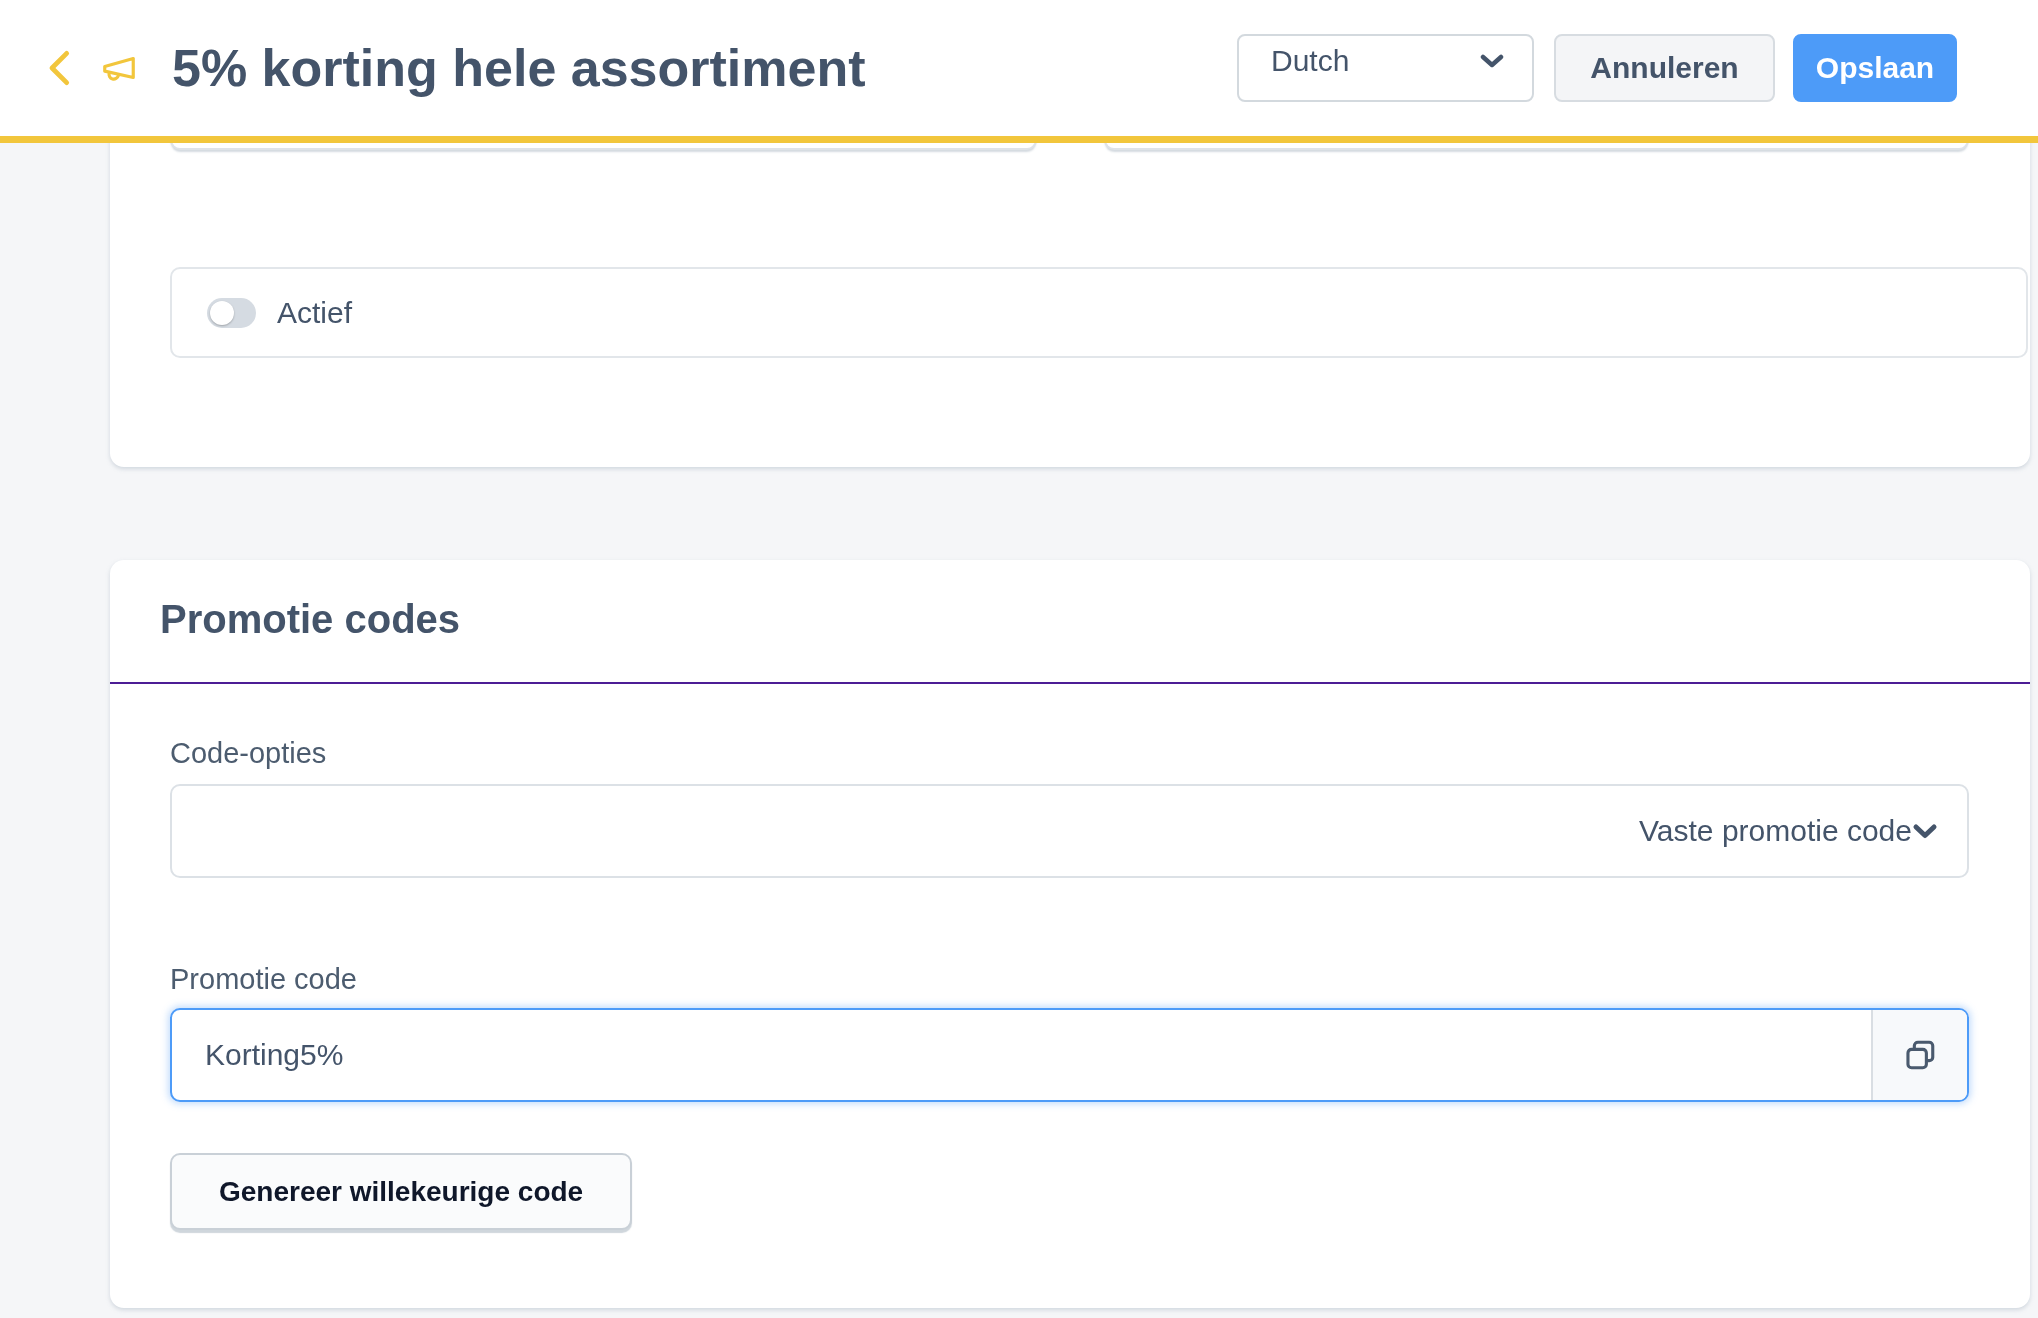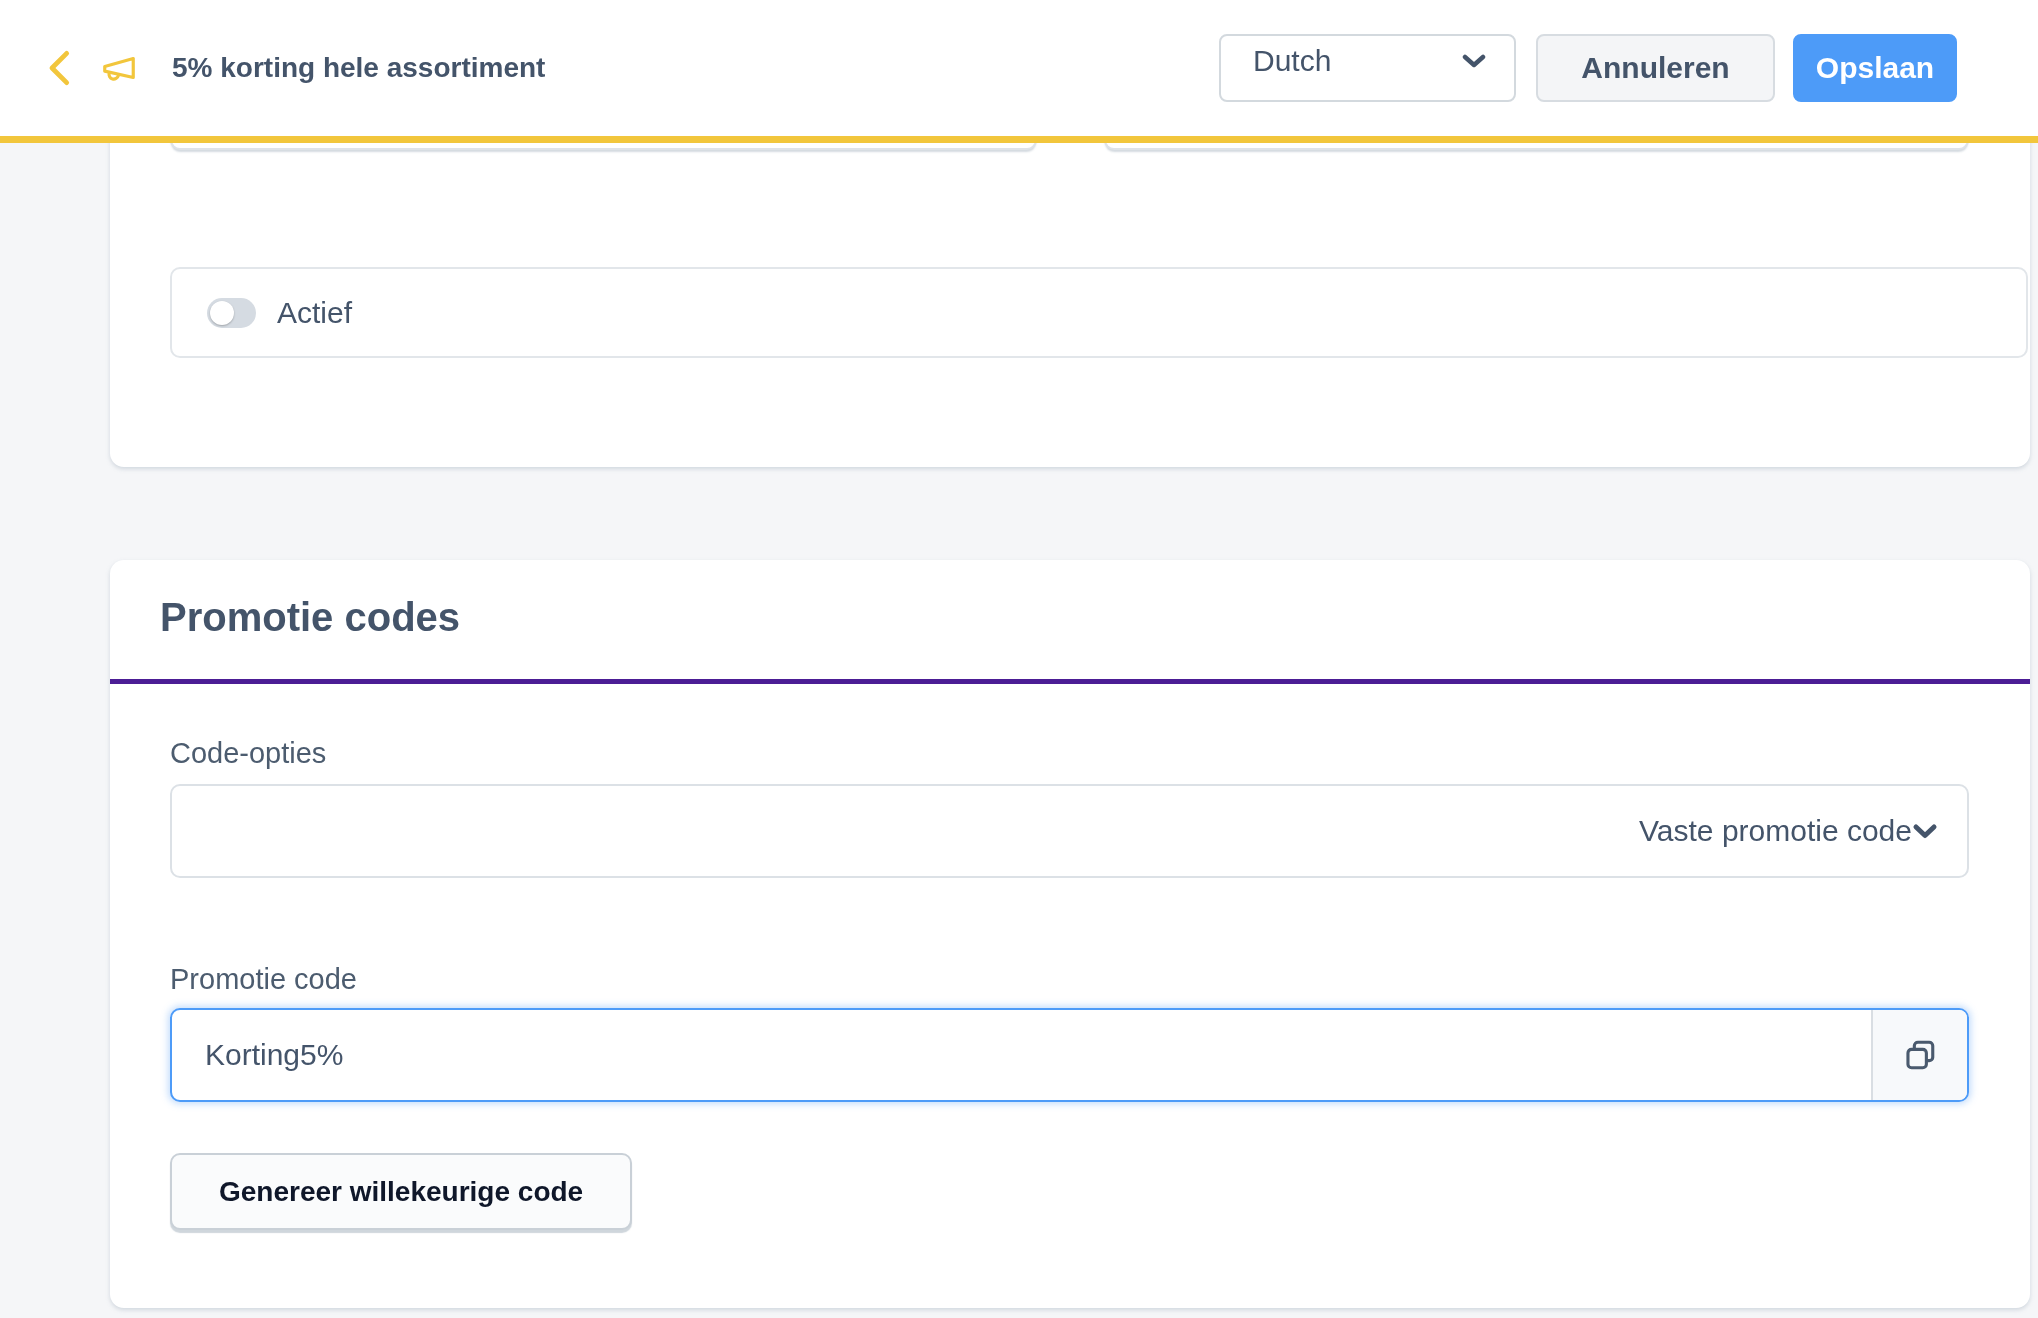--- a/index.html
+++ b/index.html
@@ -24,38 +24,38 @@
   .appbar .back-btn {
     width:44px; height:44px; display:flex; align-items:center; justify-content:center;
     cursor:pointer; flex:0 0 auto;
   }
   .appbar .promo-ico {
     width:46px; height:46px; margin-left:14px; display:flex; align-items:center; justify-content:center;
     flex:0 0 auto;
   }
   .appbar h1 {
     margin-left:30px;
-    font-size:28px; font-weight:700; color:#44546A;
+    font-size:52px; font-weight:700; color:#44546A;
     white-space:nowrap;
   }
   .appbar .spacer { flex:1; }
   .btn {
     height:68px; border-radius:8px;
     display:flex; align-items:center; justify-content:center;
     font-size:30px; cursor:pointer; flex:0 0 auto;
   }
   .lang-select {
     width:297px; background:#ffffff;
     border:2px solid #D3D9DE;
     justify-content:space-between;
     padding:0 28px 14px 32px;
     color:#44546A;
   }
   .btn-cancel {
-    width:239px; margin-left:20px;
+    width:221px; margin-left:20px;
     background:#F4F5F7; border:2px solid #D7DCE1;
     font-weight:700; color:#44546A;
   }
   .btn-save {
     width:164px; margin-left:18px;
     background:#4D9BF8; border:2px solid #4D9BF8;
     font-weight:700; color:#ffffff;
   }
 
   
@@ -93,21 +93,21 @@
   }
   .active-row .lbl { margin-left:21px; font-size:30px; color:#44546A; }
 
   .card-promo {
     top:560px; height:748px;
     border-radius:14px;
   }
   .card-promo .card-head {
     height:124px; display:flex; align-items:center;
     padding:0 50px 4px 50px;
-    border-bottom:5px solid #4c1d95;
+    border-bottom:2px solid #4c1d95;
   }
   .card-promo .card-head h2 { font-size:40px; font-weight:700; color:#44546A; }
   .card-body { padding:0 61px 0 60px; }
 
   .field-label {
     margin-top:52px; font-size:29px; line-height:34px; color:#4C5C6F;
   }
   .field-label.second { margin-top:84px; }
 
   .select {

